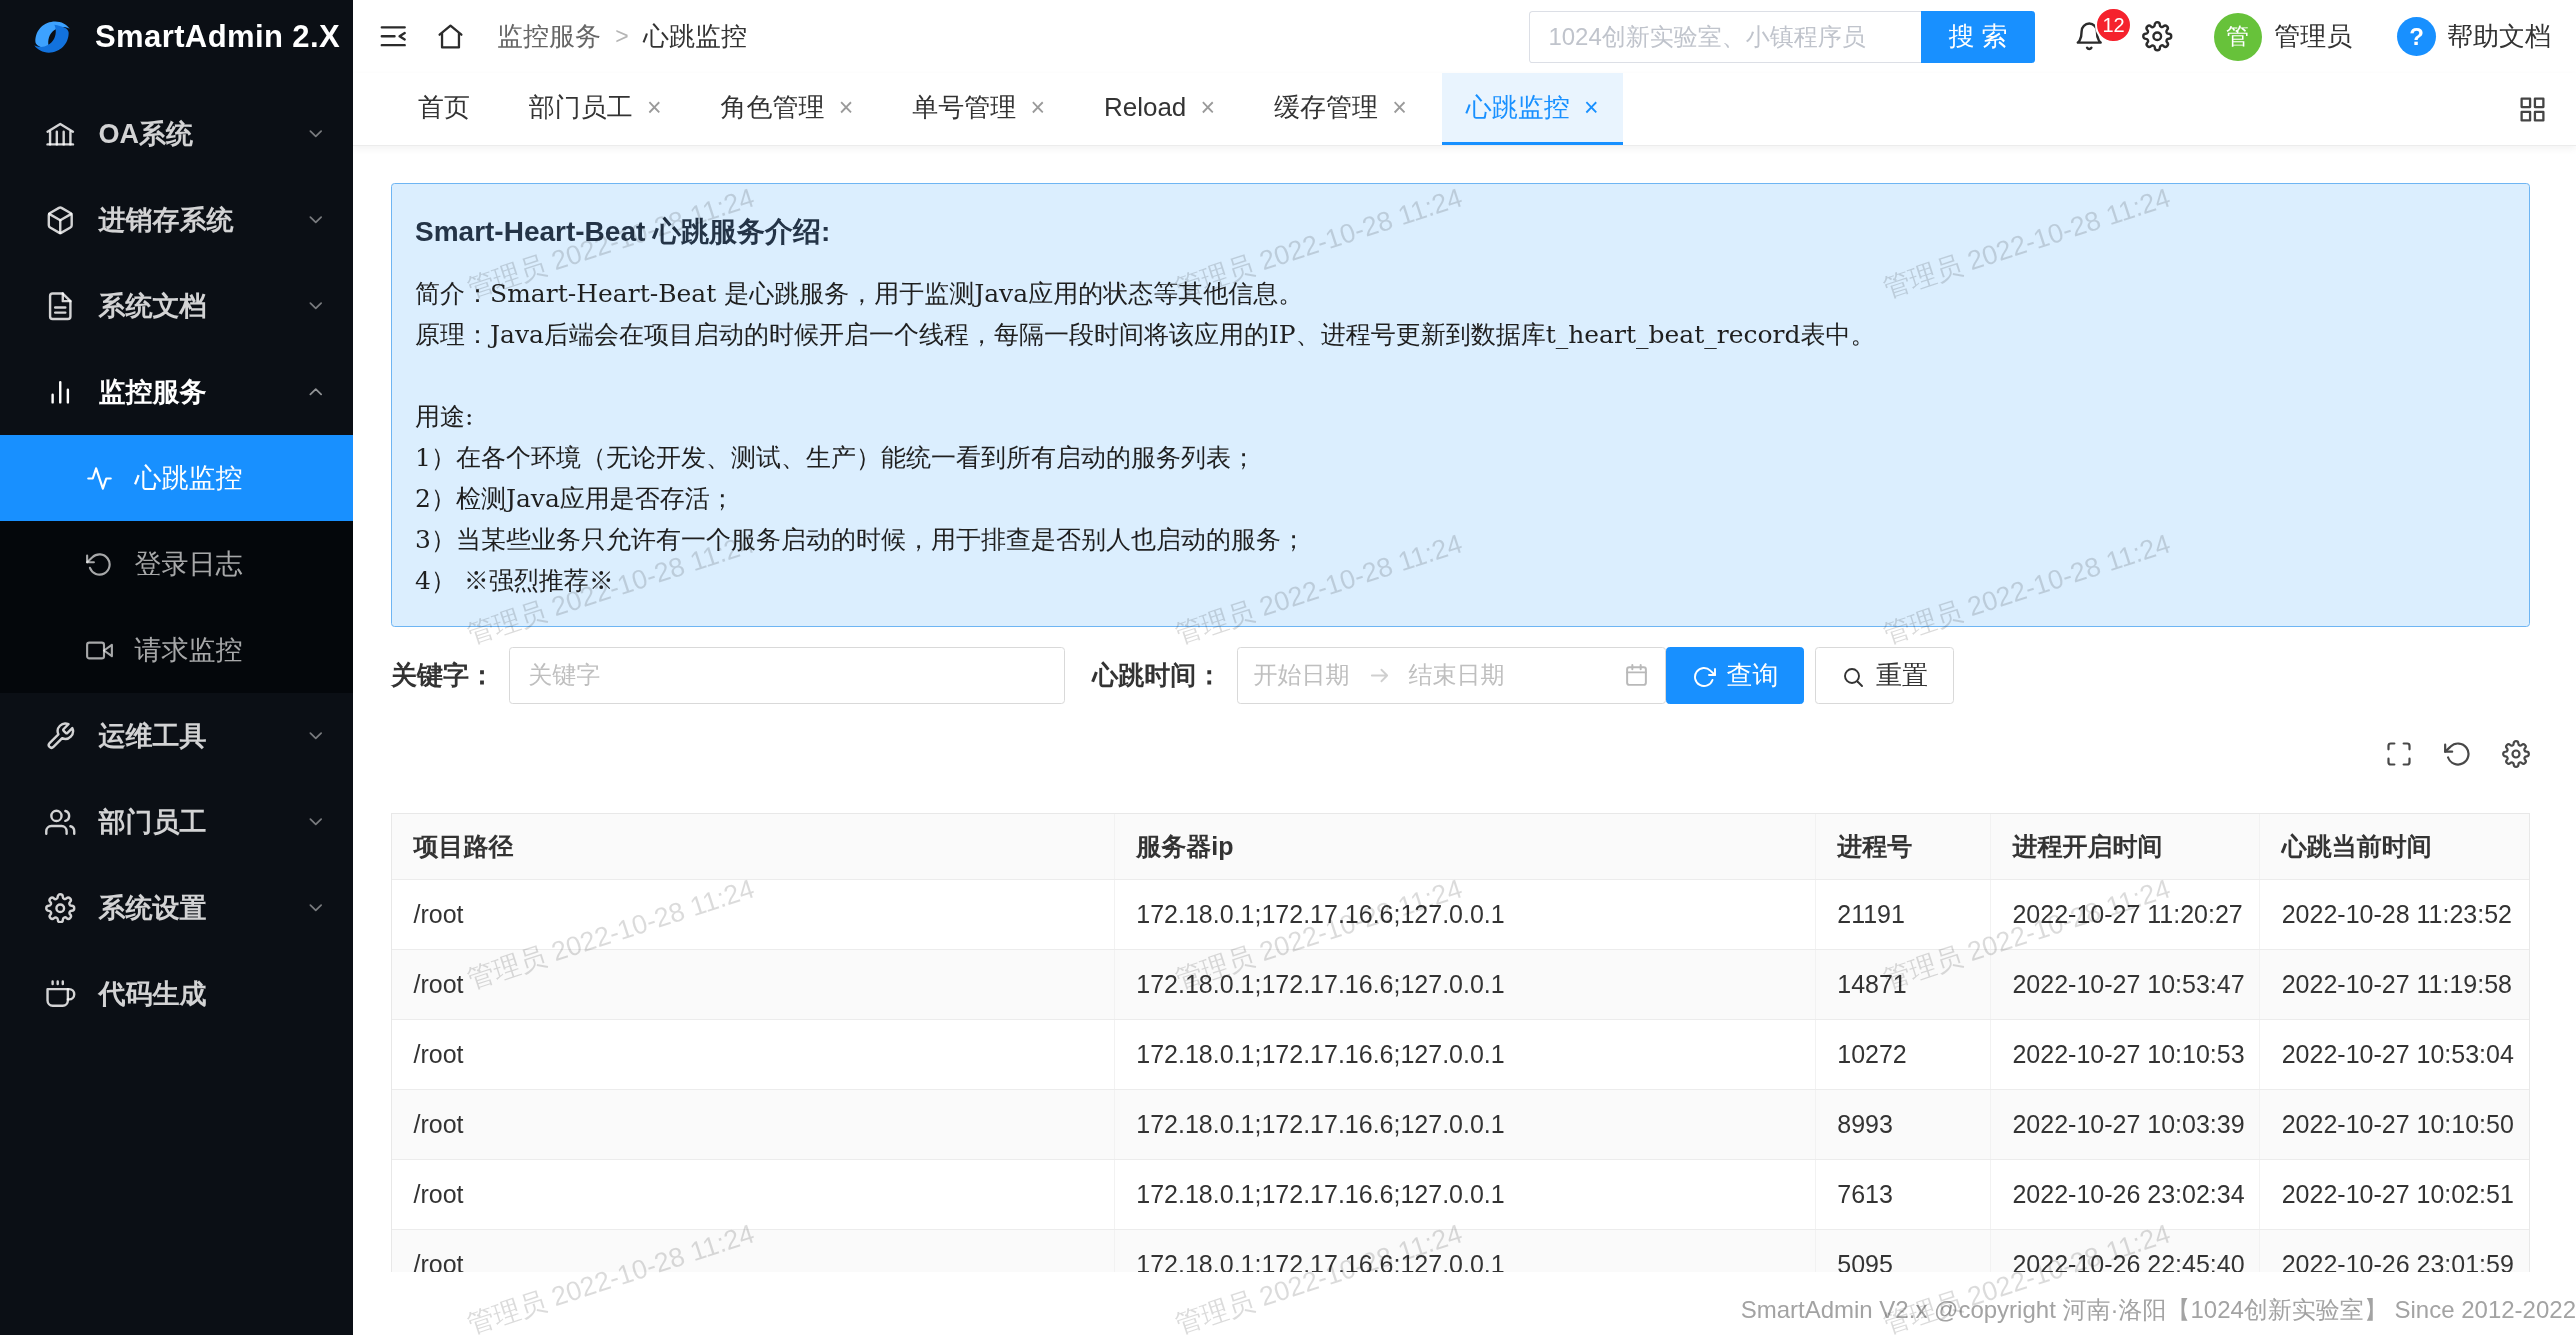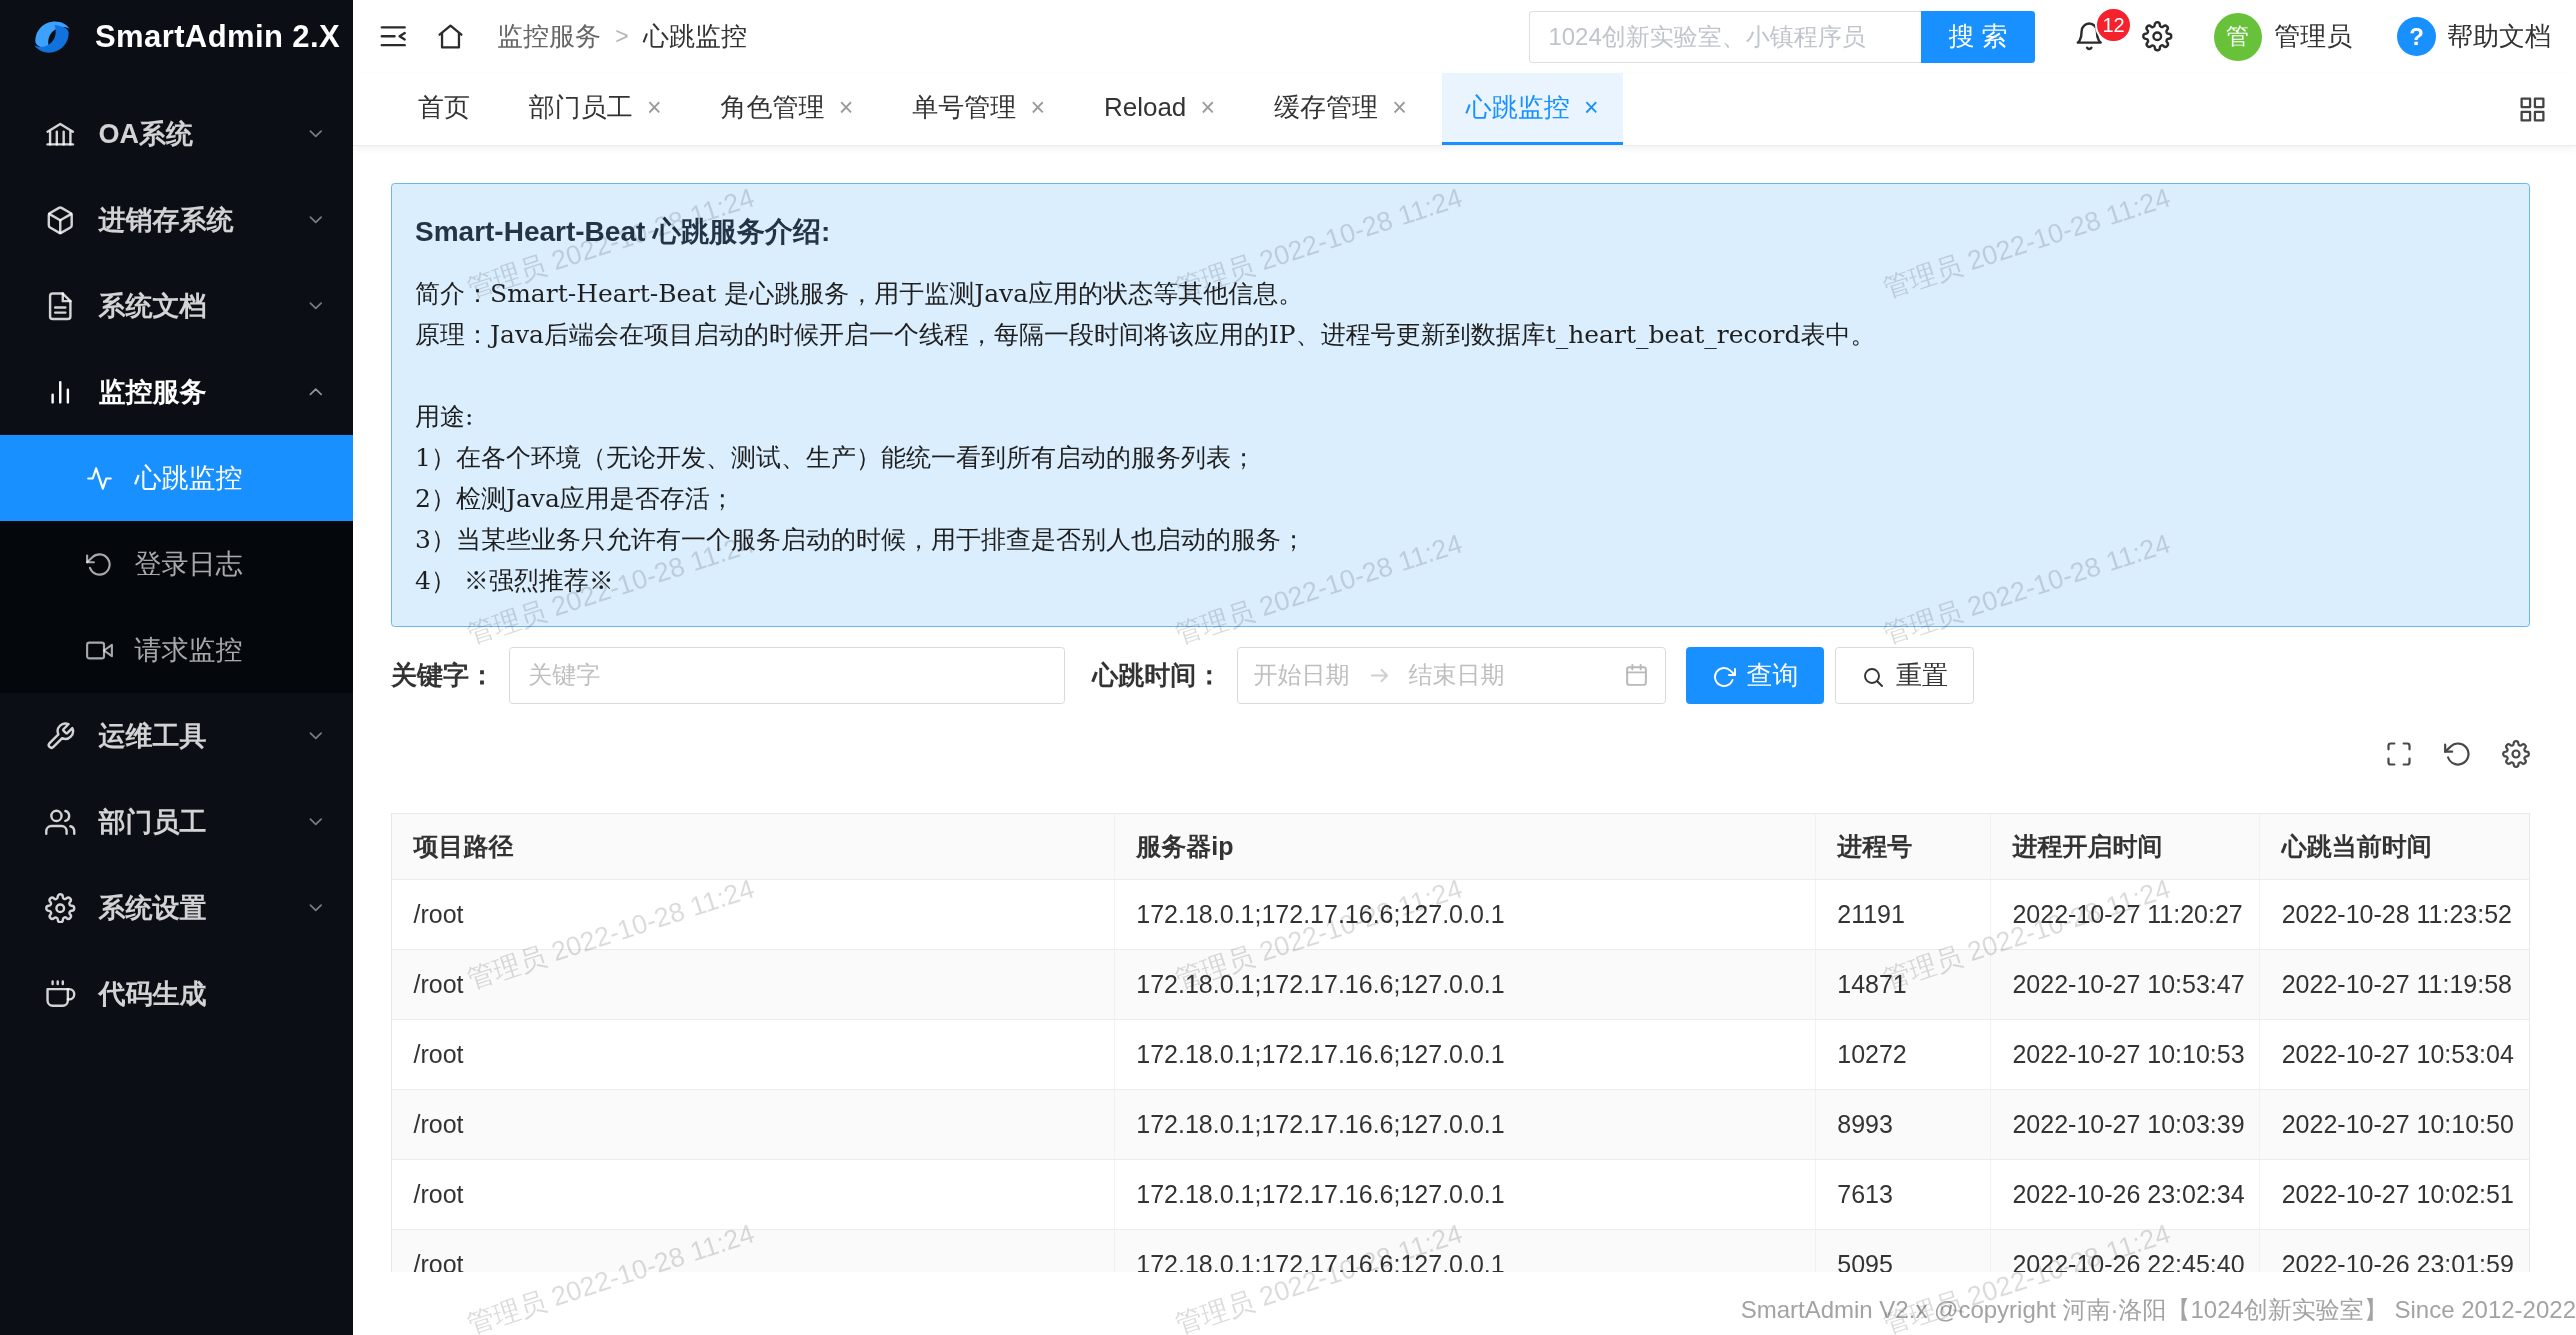--- a/index.html
+++ b/index.html
@@ -73,21 +73,21 @@
                  padding:0 18px;font-size:24px;color:#333;outline:none;box-sizing:border-box;}
   .keyword-input::placeholder{color:#bfbfbf;}
   .flabel2{margin-left:27px;}
   .range{width:429px;height:57px;border:0.9px solid #d9d9d9;border-radius:3.6px;display:flex;
          align-items:center;padding:0 16px;color:#bfbfbf;font-size:24px;gap:18px;
          box-sizing:border-box;cursor:pointer;}
   .range .arrow{color:#cfcfcf;display:flex;}
   .range .cal{margin-left:auto;color:#b9b9b9;display:flex;}
   .btn{display:flex;align-items:center;gap:10.8px;height:57px;padding:0 25px;border-radius:3.6px;
        font-size:26px;cursor:pointer;font-family:inherit;}
-  .btn-query{margin-left:20px;background:#1890ff;border:0.9px solid #1890ff;color:#fff;}
+  .btn-query{background:#1890ff;border:0.9px solid #1890ff;color:#fff;}
   .btn-reset{margin-left:10.8px;background:#fff;border:0.9px solid #d9d9d9;color:#333;}
 
   .table-tools{display:flex;justify-content:flex-end;gap:30.5px;margin-top:36px;color:#484848;}
   .table-tools span{display:flex;cursor:pointer;}
 
   .table-wrap{margin-top:45px;height:458px;overflow:hidden;border:0.9px solid #e8e8e8;border-bottom:none;}
   table{width:100%;border-collapse:collapse;font-size:25px;color:#333;table-layout:fixed;}
   th,td{text-align:left;padding:0 21.5px;height:66px;border-bottom:0.9px solid #ececec;
         border-right:0.9px solid #f2f2f2;overflow:hidden;white-space:nowrap;}
   th:last-child,td:last-child{border-right:none;}

